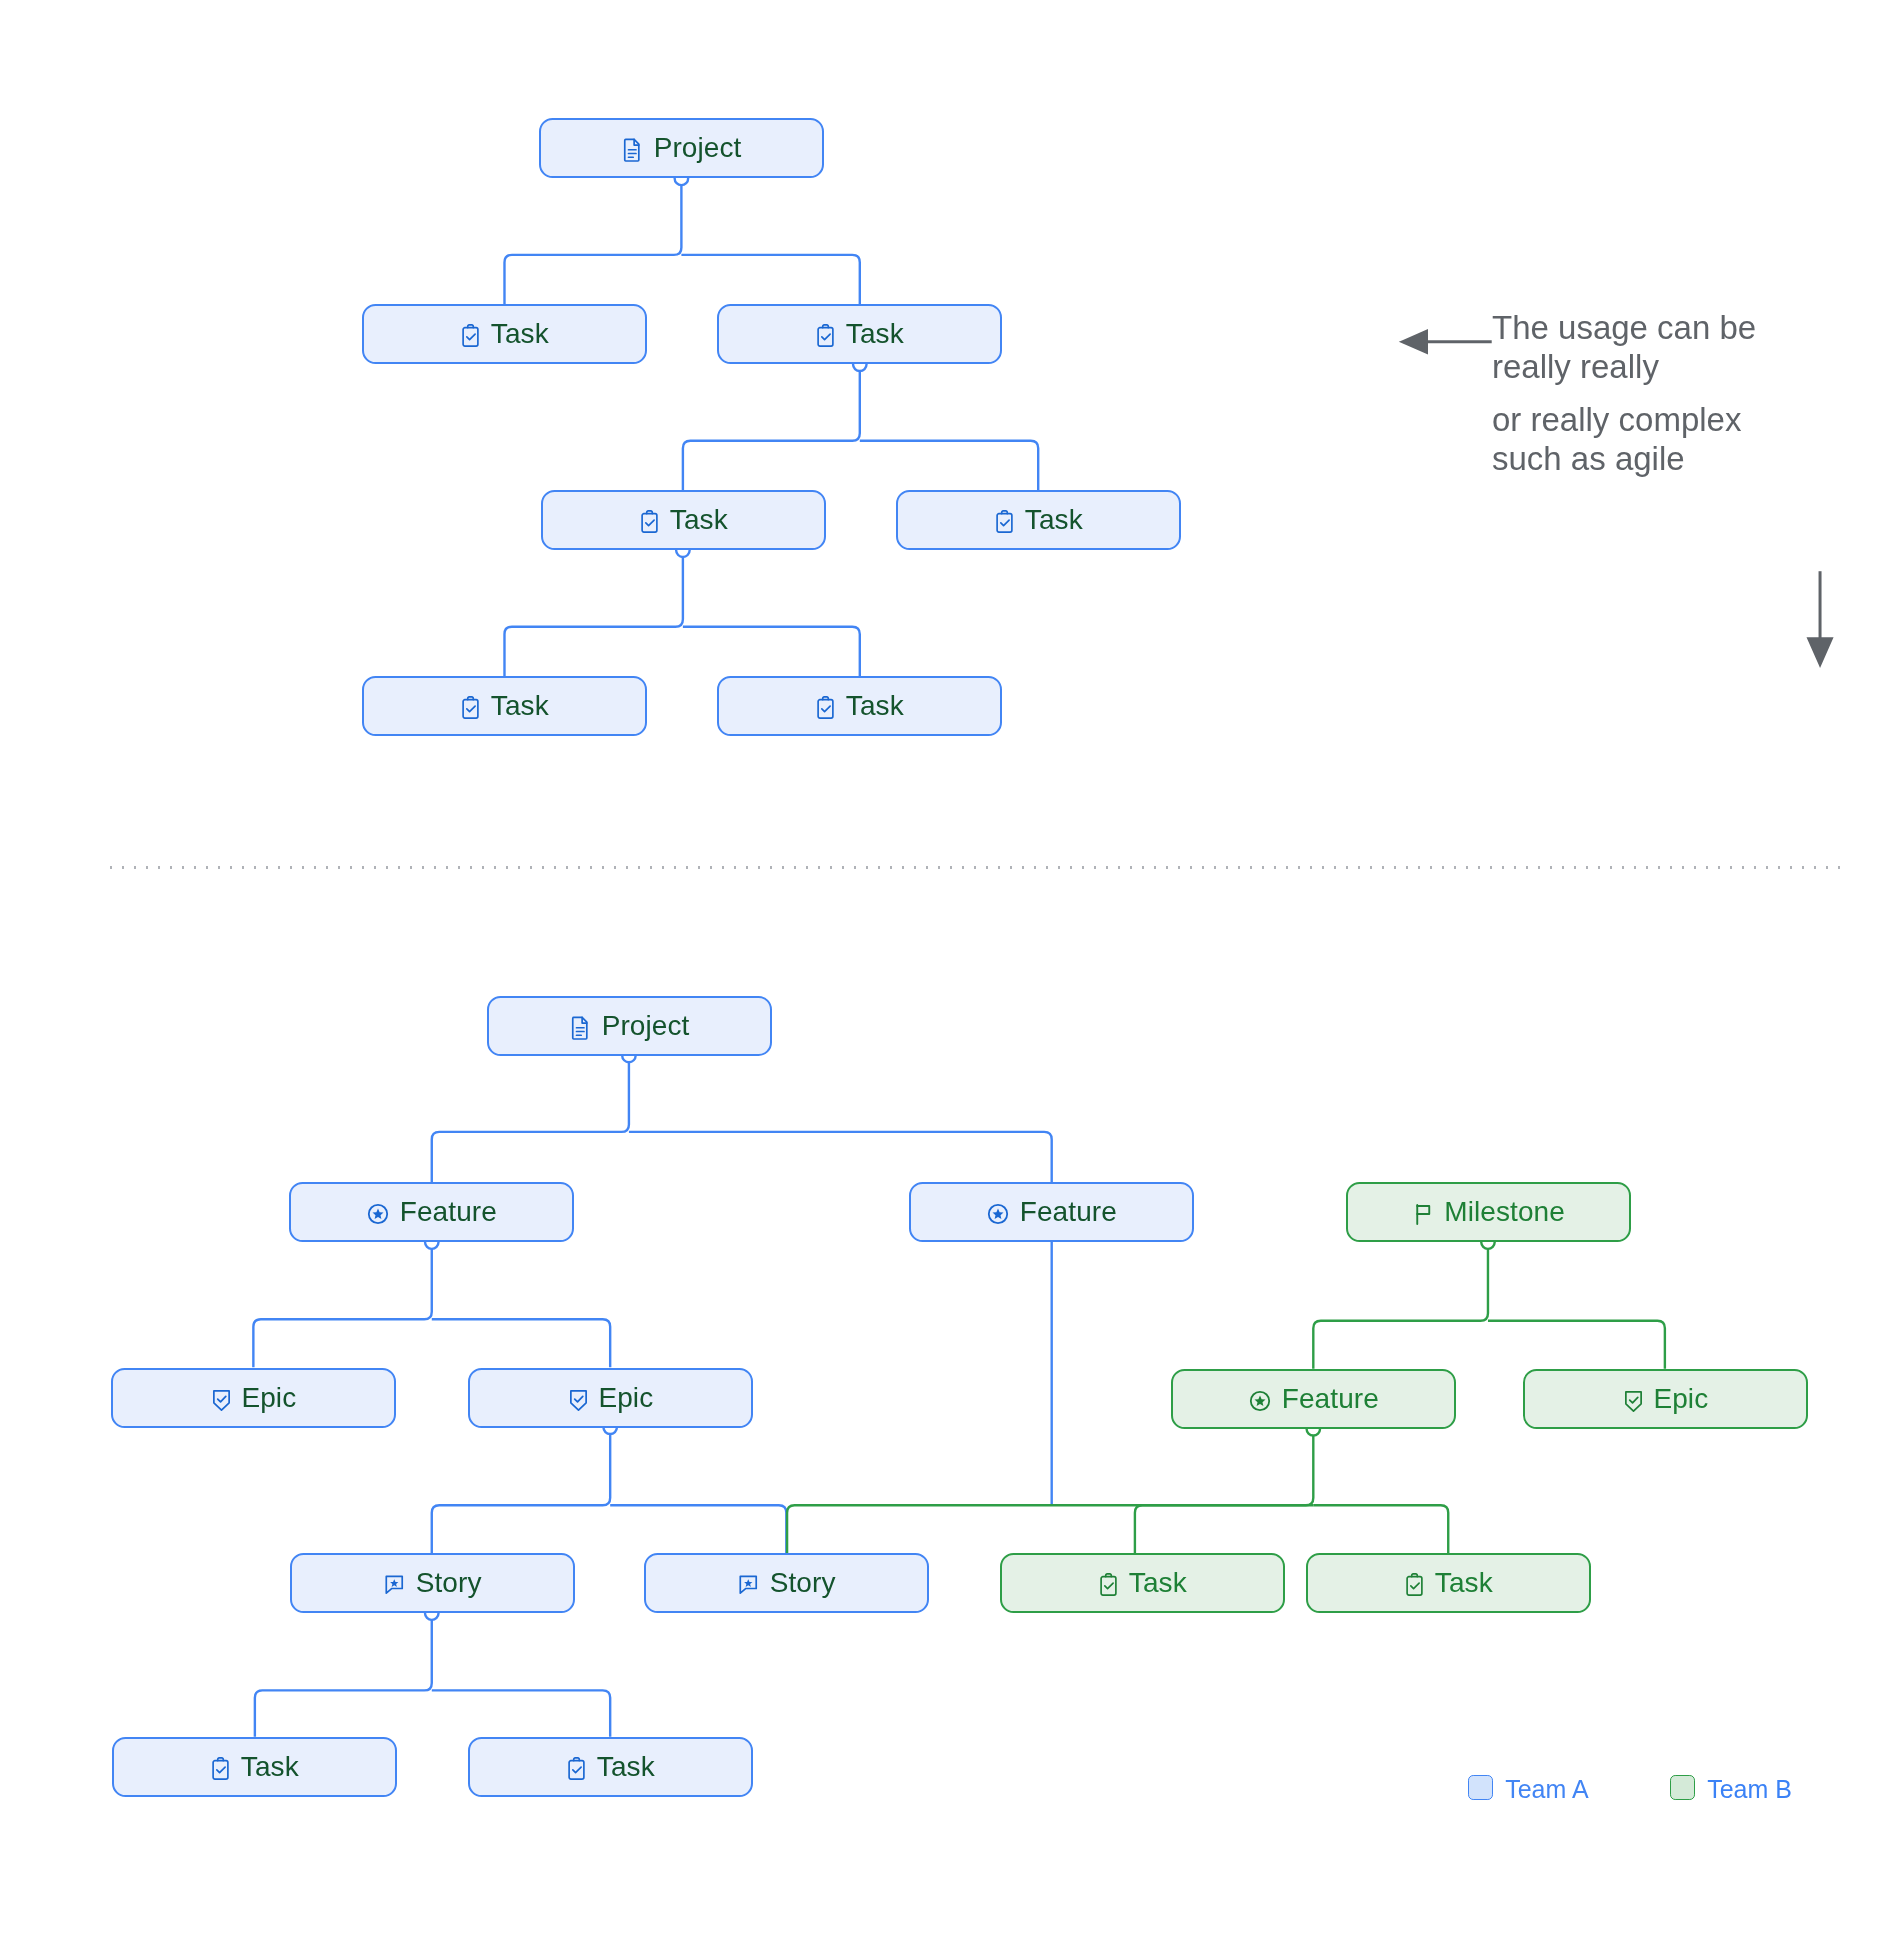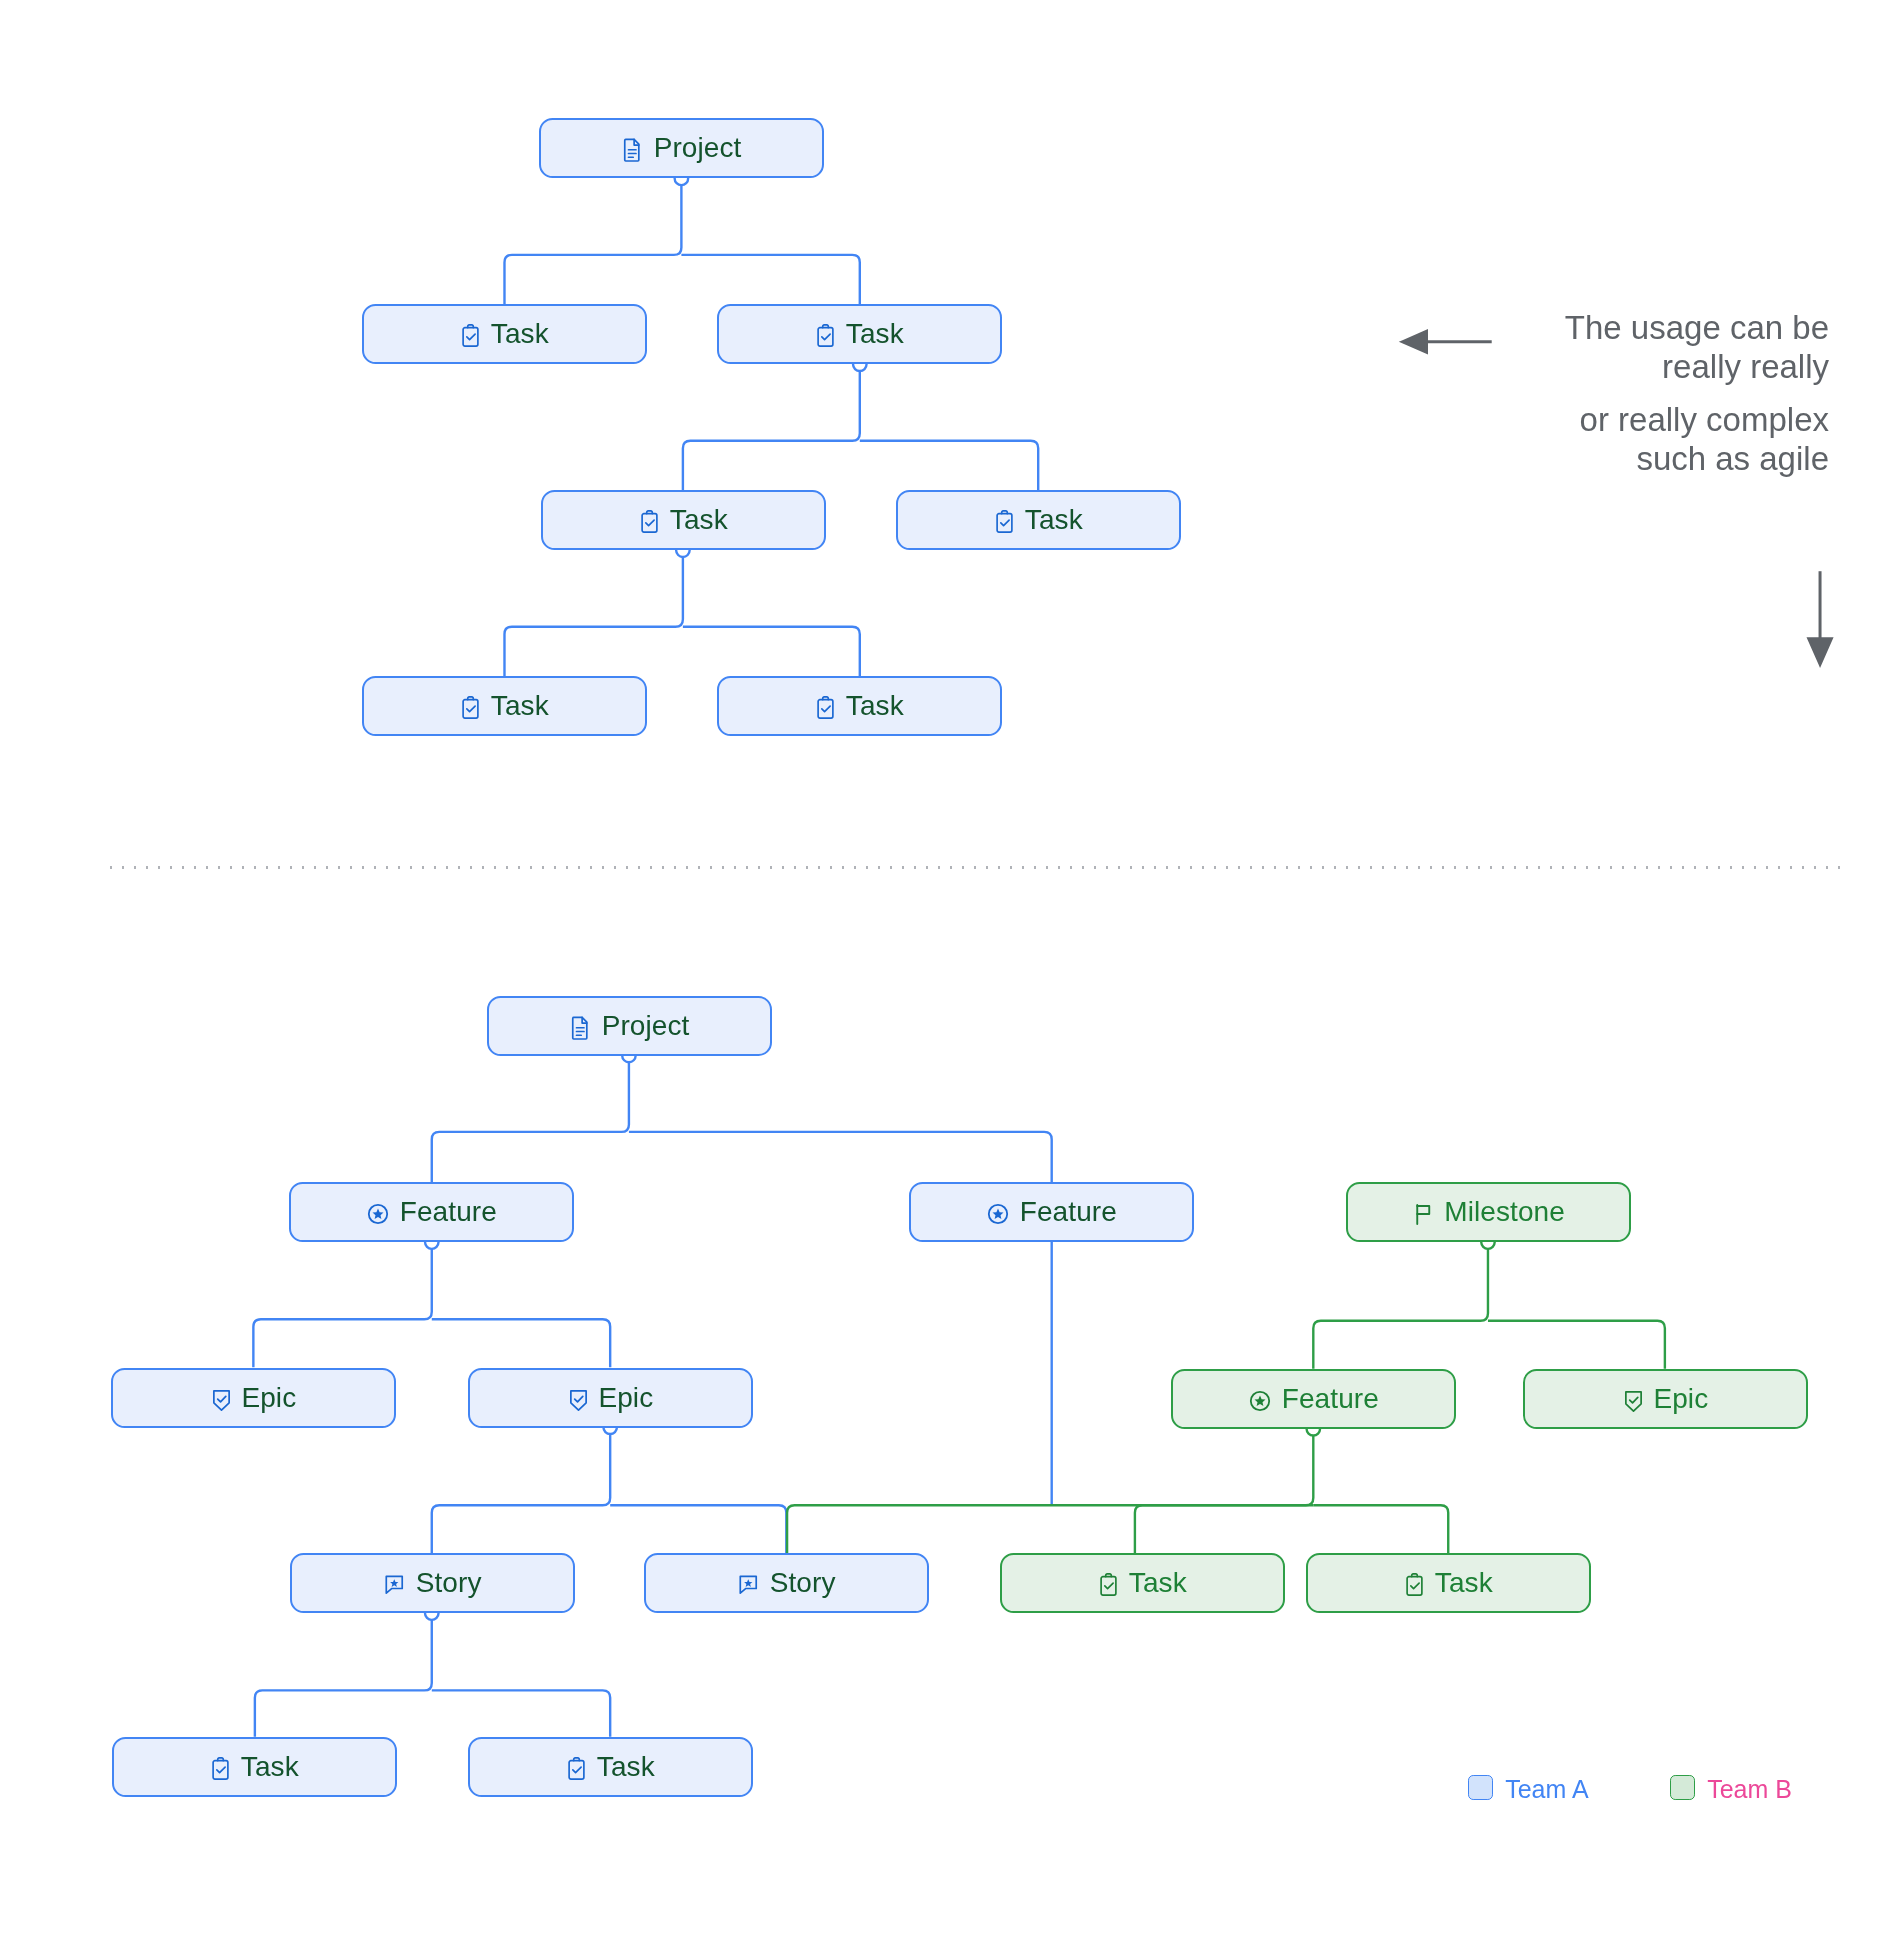--- a/index.html
+++ b/index.html
@@ -59,39 +59,39 @@
   .node.team-b {
     background: #e4f1e6;
     border-color: #2e9e47;
     color: #1e8036;
   }
   .annotation {
     position: absolute;
     color: #5f6368;
     font-size: 33px;
     line-height: 1.17;
-    text-align: right;
+    text-align: left;
   }
   .legend {
     position: absolute;
     display: flex;
     font-size: 25px;
   }
   .legend .swatch {
     width: 22.5px;
     height: 22.5px;
     border-radius: 5.2px;
     border-width: 1.5px;
     border-style: solid;
     margin-right: 12.7px;
     display: inline-block;
   }
   .legend.team-a { color: #4285f4; }
   .legend.team-a .swatch { background: #d2e3fc; border-color: #4285f4; }
-  .legend.team-b { color: #ec4899; }
+  .legend.team-b { color: #3b82f6; }
   .legend.team-b .swatch { background: #d4ead8; border-color: #2e9e47; }
   .sep {
     position: absolute;
     left: 105px;
     top: 866px;
     width: 1741px;
     height: 3px;
     background-image: radial-gradient(circle, #b0b3b8 1.2px, rgba(0,0,0,0) 1.4px);
     background-size: 12px 3px;
     background-repeat: repeat-x;

